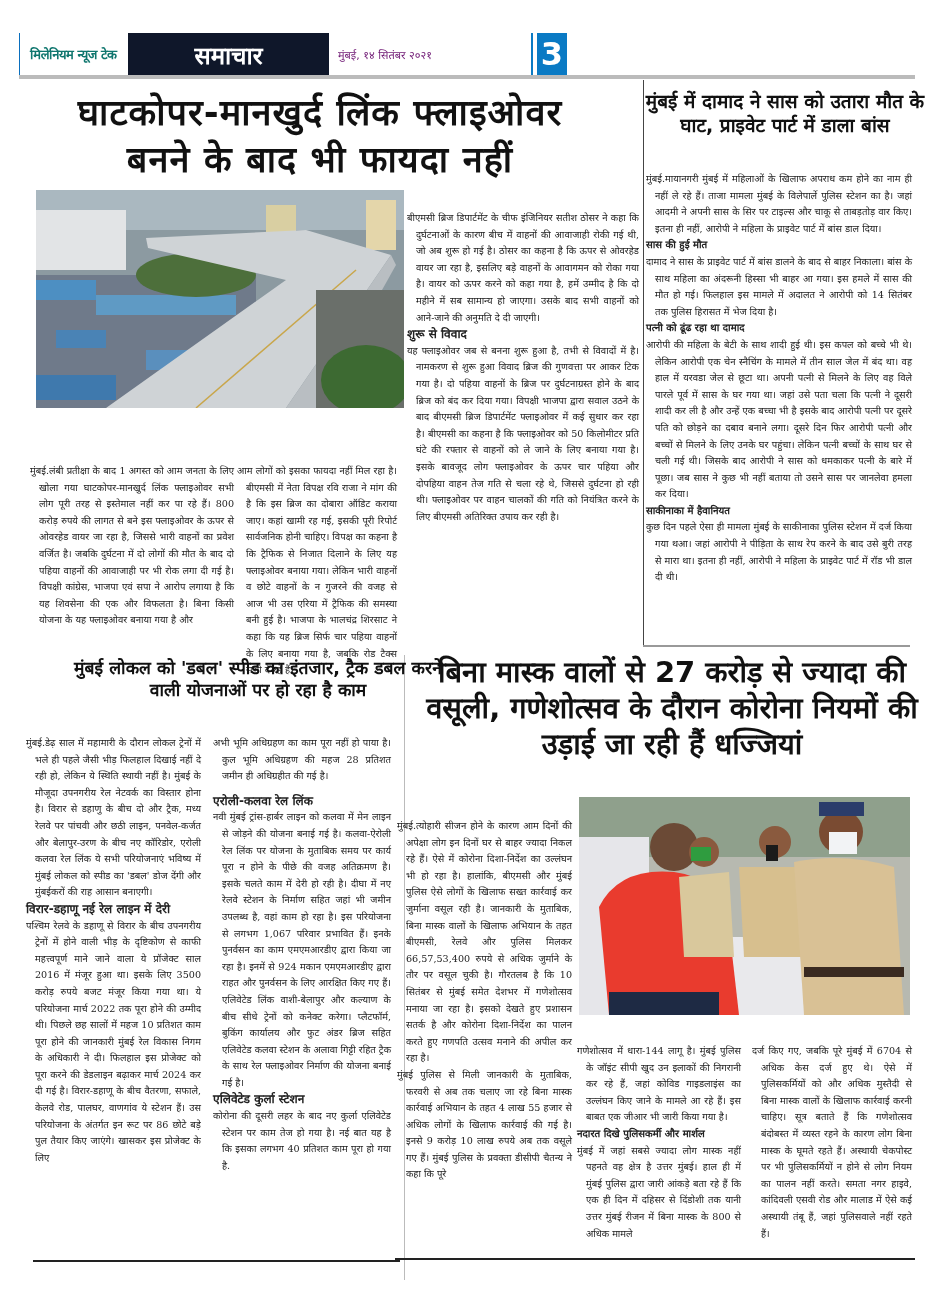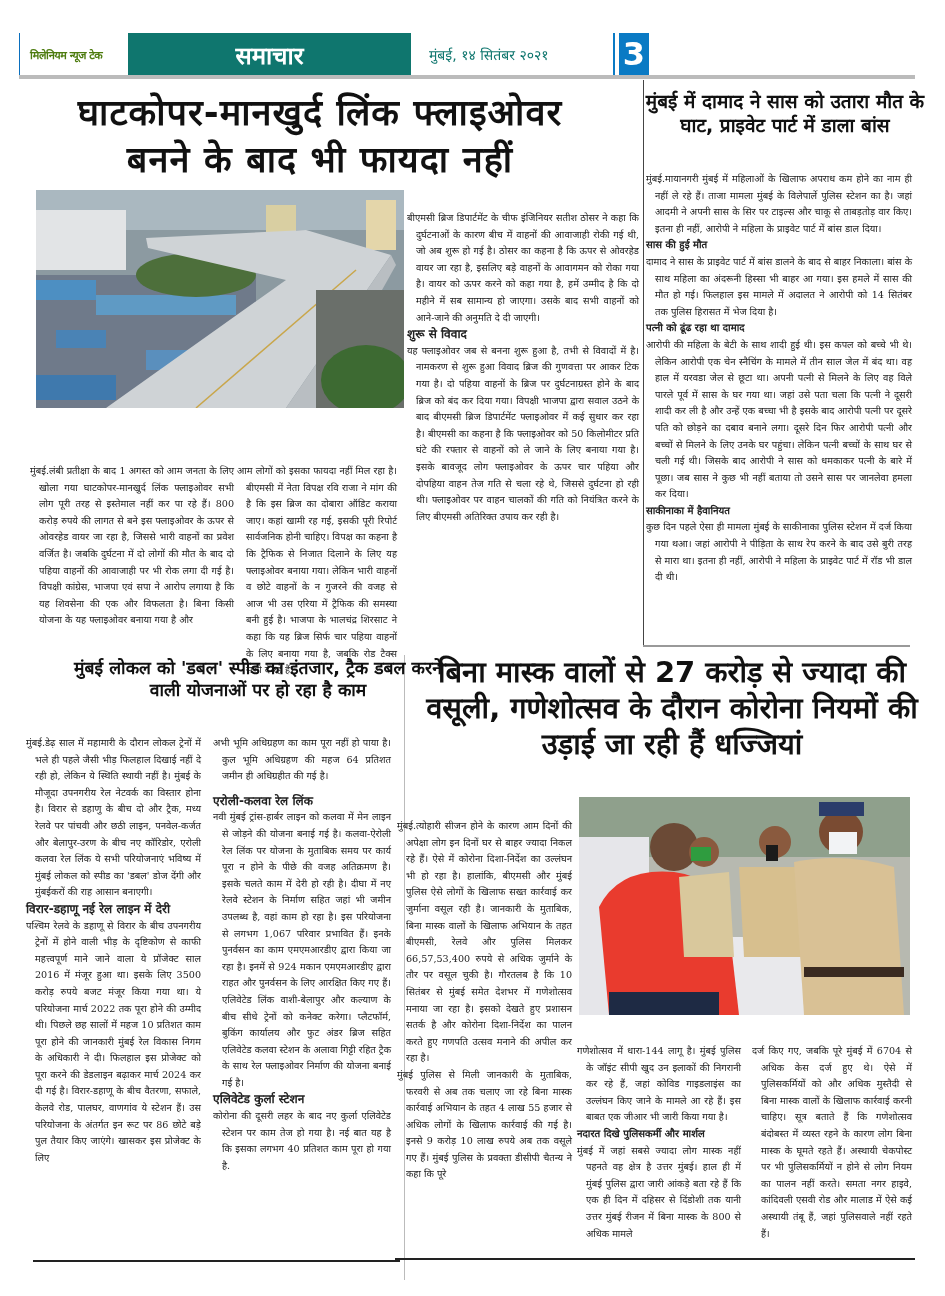--- a/index.html
+++ b/index.html
@@ -1,23 +1,23 @@
 <!DOCTYPE html>
 <html><head>
 <meta charset="utf-8">
 <style>
   * { box-sizing: border-box; margin: 0; padding: 0; }
   html, body { width: 945px; height: 1296px; background: #fff; overflow: hidden; }
   body { position: relative; font-family: "DejaVu Sans", sans-serif; color: #1a1a1a; }
 
   
   .masthead { position: absolute; left: 19px; top: 33px; width: 896px; height: 42px; display: flex; border-left: 1px solid #0a6fbe; }
-  .brand { width: 106px; display: flex; align-items: center; padding-left: 10px; font-weight: bold; font-size: 11px; color: #4d7c0f; font-family: "DejaVu Sans", sans-serif; letter-spacing: -0.5px; white-space: nowrap; }
-  .section { width: 283px; background: #0f766e; color: #fff; display: flex; align-items: center; justify-content: center; font-weight: bold; font-size: 24px; margin-left: 2px; }
-  .date { width: 200px; display: flex; align-items: center; padding-left: 18px; font-size: 14px; color: #0f766e; white-space: nowrap; }
+  .brand { width: 106px; display: flex; align-items: center; padding-left: 10px; font-weight: bold; font-size: 13px; color: #0f766e; font-family: "DejaVu Sans", sans-serif; letter-spacing: -0.5px; white-space: nowrap; }
+  .section { width: 201px; background: #0f172a; color: #fff; display: flex; align-items: center; justify-content: center; font-weight: bold; font-size: 24px; margin-left: 2px; }
+  .date { width: 200px; display: flex; align-items: center; padding-left: 9px; font-size: 11px; color: #701a75; white-space: nowrap; }
   .pageno { width: 34px; background: #0a7ac4; color: #fff; display: flex; align-items: center; justify-content: center; font-weight: bold; font-size: 32px; margin-left: 4px; border-left: 4px solid #fff; box-shadow: -2px 0 0 #0a7ac4; }
   .masthead-rule { position: absolute; left: 19px; top: 75px; width: 896px; height: 4px; background: #bbb; }
 
   .vrule { position: absolute; width: 1px; background: #444; }
   .hrule { position: absolute; height: 2px; background: #222; }
 
   .headline { position: absolute; text-align: center; font-weight: bold; color: #111; line-height: 1.25; }
   .hl-1 { left: 40px; top: 90px; width: 560px; font-size: 36px; letter-spacing: 1px; line-height: 1.3; }
   .hl-2 { left: 645px; top: 90px; width: 280px; font-size: 19px; }
   .hl-3 { left: 20px; top: 658px; width: 380px; font-size: 17.5px; margin-left: 48px; }
@@ -96,21 +96,21 @@
   <p>कुछ दिन पहले ऐसा ही मामला मुंबई के साकीनाका पुलिस स्टेशन में दर्ज किया गया थआ। जहां आरोपी ने पीड़िता के साथ रेप करने के बाद उसे बुरी तरह से मारा था। इतना ही नहीं, आरोपी ने महिला के प्राइवेट पार्ट में रॉड भी डाल दी थी।</p>
 </div>
 
 <div class="headline hl-3">मुंबई लोकल को 'डबल' स्पीड का इंतजार, ट्रैक डबल करने वाली योजनाओं पर हो रहा है काम</div>
 <div class="col" style="left:26px; top:714px; width:175px;">
   <p>मुंबई.डेढ़ साल में महामारी के दौरान लोकल ट्रेनों में भले ही पहले जैसी भीड़ फिलहाल दिखाई नहीं दे रही हो, लेकिन ये स्थिति स्थायी नहीं है। मुंबई के मौजूदा उपनगरीय रेल नेटवर्क का विस्तार होना है। विरार से डहाणु के बीच दो और ट्रैक, मध्य रेलवे पर पांचवी और छठी लाइन, पनवेल-कर्जत और बेलापुर-उरण के बीच नए कॉरिडोर, एरोली कलवा रेल लिंक ये सभी परियोजनाएं भविष्य में मुंबई लोकल को स्पीड का 'डबल' डोज देंगी और मुंबईकरों की राह आसान बनाएगी।</p>
   <div class="subhead">विरार-डहाणू नई रेल लाइन में देरी</div>
   <p>पश्चिम रेलवे के डहाणू से विरार के बीच उपनगरीय ट्रेनों में होने वाली भीड़ के दृष्टिकोण से काफी महत्त्वपूर्ण माने जाने वाला ये प्रॉजेक्ट साल 2016 में मंजूर हुआ था। इसके लिए 3500 करोड़ रुपये बजट मंजूर किया गया था। ये परियोजना मार्च 2022 तक पूरा होने की उम्मीद थी। पिछले छह सालों में महज 10 प्रतिशत काम पूरा होने की जानकारी मुंबई रेल विकास निगम के अधिकारी ने दी। फिलहाल इस प्रोजेक्ट को पूरा करने की डेडलाइन बढ़ाकर मार्च 2024 कर दी गई है। विरार-डहाणू के बीच वैतरणा, सफाले, केलवे रोड, पालघर, वाणगांव ये स्टेशन हैं। उस परियोजना के अंतर्गत इन रूट पर 86 छोटे बड़े पुल तैयार किए जाएंगे। खासकर इस प्रोजेक्ट के लिए</p>
 </div>
 <div class="col" style="left:213px; top:714px; width:178px;">
-  <p>अभी भूमि अधिग्रहण का काम पूरा नहीं हो पाया है। कुल भूमि अधिग्रहण की महज 64 प्रतिशत जमीन ही अधिग्रहीत की गई है।</p>
+  <p>अभी भूमि अधिग्रहण का काम पूरा नहीं हो पाया है। कुल भूमि अधिग्रहण की महज 28 प्रतिशत जमीन ही अधिग्रहीत की गई है।</p>
   <div class="subhead" style="margin-top:8px;">एरोली-कलवा रेल लिंक</div>
   <p>नवी मुंबई ट्रांस-हार्बर लाइन को कलवा में मेन लाइन से जोड़ने की योजना बनाई गई है। कलवा-ऐरोली रेल लिंक पर योजना के मुताबिक समय पर कार्य पूरा न होने के पीछे की वजह अतिक्रमण है। इसके चलते काम में देरी हो रही है। दीघा में नए रेलवे स्टेशन के निर्माण सहित जहां भी जमीन उपलब्ध है, वहां काम हो रहा है। इस परियोजना से लगभग 1,067 परिवार प्रभावित हैं। इनके पुनर्वसन का काम एमएमआरडीए द्वारा किया जा रहा है। इनमें से 924 मकान एमएमआरडीए द्वारा राहत और पुनर्वसन के लिए आरक्षित किए गए हैं। एलिवेटेड लिंक वाशी-बेलापुर और कल्याण के बीच सीधे ट्रेनों को कनेक्ट करेगा। प्लैटफॉर्म, बुकिंग कार्यालय और फुट अंडर ब्रिज सहित एलिवेटेड कलवा स्टेशन के अलावा गिट्टी रहित ट्रैक के साथ रेल फ्लाइओवर निर्माण की योजना बनाई गई है।</p>
   <div class="subhead">एलिवेटेड कुर्ला स्टेशन</div>
   <p>कोरोना की दूसरी लहर के बाद नए कुर्ला एलिवेटेड स्टेशन पर काम तेज हो गया है। नई बात यह है कि इसका लगभग 40 प्रतिशत काम पूरा हो गया है.</p>
 </div>
 
 <div class="headline hl-4">बिना मास्क वालों से 27 करोड़ से ज्यादा की वसूली, गणेशोत्सव के दौरान कोरोना नियमों की उड़ाई जा रही हैं धज्जियां</div>
 
 <div class="photo photo-police">
   <svg width="331" height="218" viewBox="0 0 331 218">

